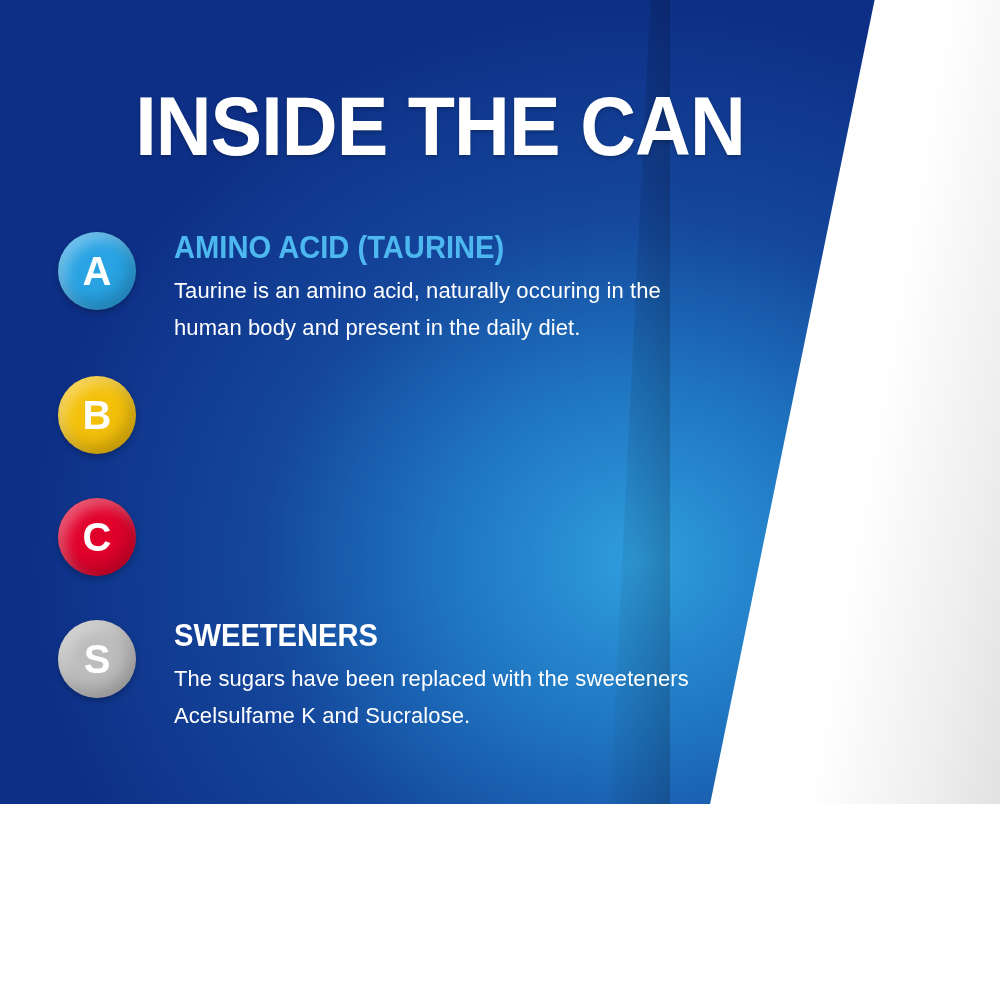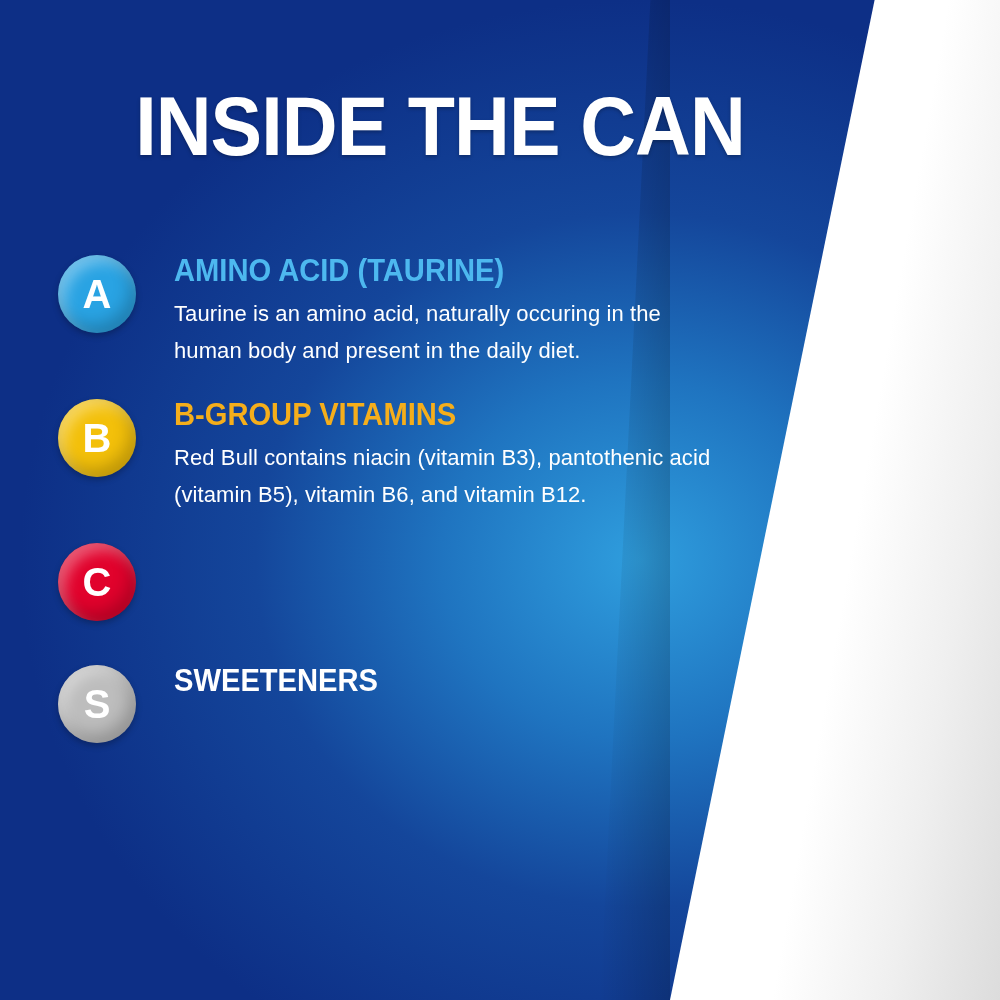--- a/index.html
+++ b/index.html
@@ -9,21 +9,21 @@
   body {
     width: 1000px;
     height: 1000px;
     font-family: "Liberation Sans", sans-serif;
     overflow: hidden;
   }
 
   .poster {
     position: relative;
     width: 1000px;
-    height: 1000px;
+    height: 804px;
     background: #0d2f86;
     overflow: hidden;
   }
 
   
   .glow {
     position: absolute;
     left: 0; top: 0;
     width: 1000px;
     height: 1000px;
@@ -100,21 +100,20 @@
     font-weight: bold;
     font-size: 40px;
     line-height: 78px;
     text-align: center;
     box-shadow: inset -6px -8px 16px rgba(0,0,0,0.22), inset 7px 8px 14px rgba(255,255,255,0.35), 0 3px 6px rgba(0,0,0,0.25);
   }
 
   .item-body {
     margin-left: 116px;
     padding-top: 2px;
-    margin-top: 23px;
   }
 
   .item-heading {
     font-family: "Liberation Sans", sans-serif;
     font-weight: bold;
     font-size: 31px;
     line-height: 36px;
     letter-spacing: 0px;
     transform: scaleX(0.94);
     transform-origin: 0 50%;
@@ -147,32 +146,29 @@
       <div class="item">
         <div class="badge" style="background:#29a3e3;">A</div>
         <div class="item-body">
           <div class="item-heading" style="color:#4db8ef;">AMINO ACID (TAURINE)</div>
           <div class="item-text">Taurine is an amino acid, naturally occuring in the human body and present in the daily diet.</div>
         </div>
       </div>
 
       <div class="item">
         <div class="badge" style="background:#f3c00a;">B</div>
-        <div class="item-body">
-          <div class="item-heading" style="color:#f5ae1b;">B-GROUP VITAMINS</div>
-          <div class="item-text">Red Bull contains niacin (vitamin B3), pantothenic acid (vitamin B5), vitamin B6, and vitamin B12.</div>
-        </div>
       </div>
 
       <div class="item">
         <div class="badge" style="background:#e1022c;">C</div>
       </div>
 
       <div class="item">
         <div class="badge" style="background:#bdbdbd;">S</div>
         <div class="item-body">
           <div class="item-heading" style="color:#ffffff;">SWEETENERS</div>
+          <div class="item-text">The sugars have been replaced with the sweeteners Acelsulfame K and Sucralose.</div>
         </div>
       </div>
 
     </div>
   </div>
 </div>
 
 </body></html>

